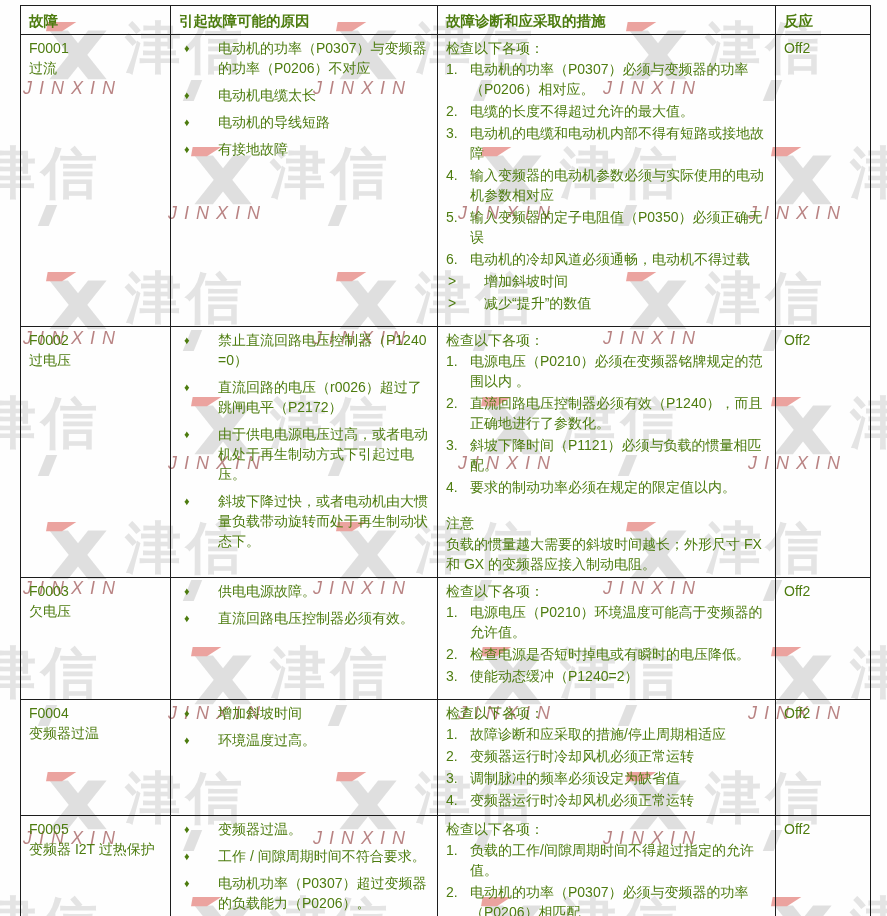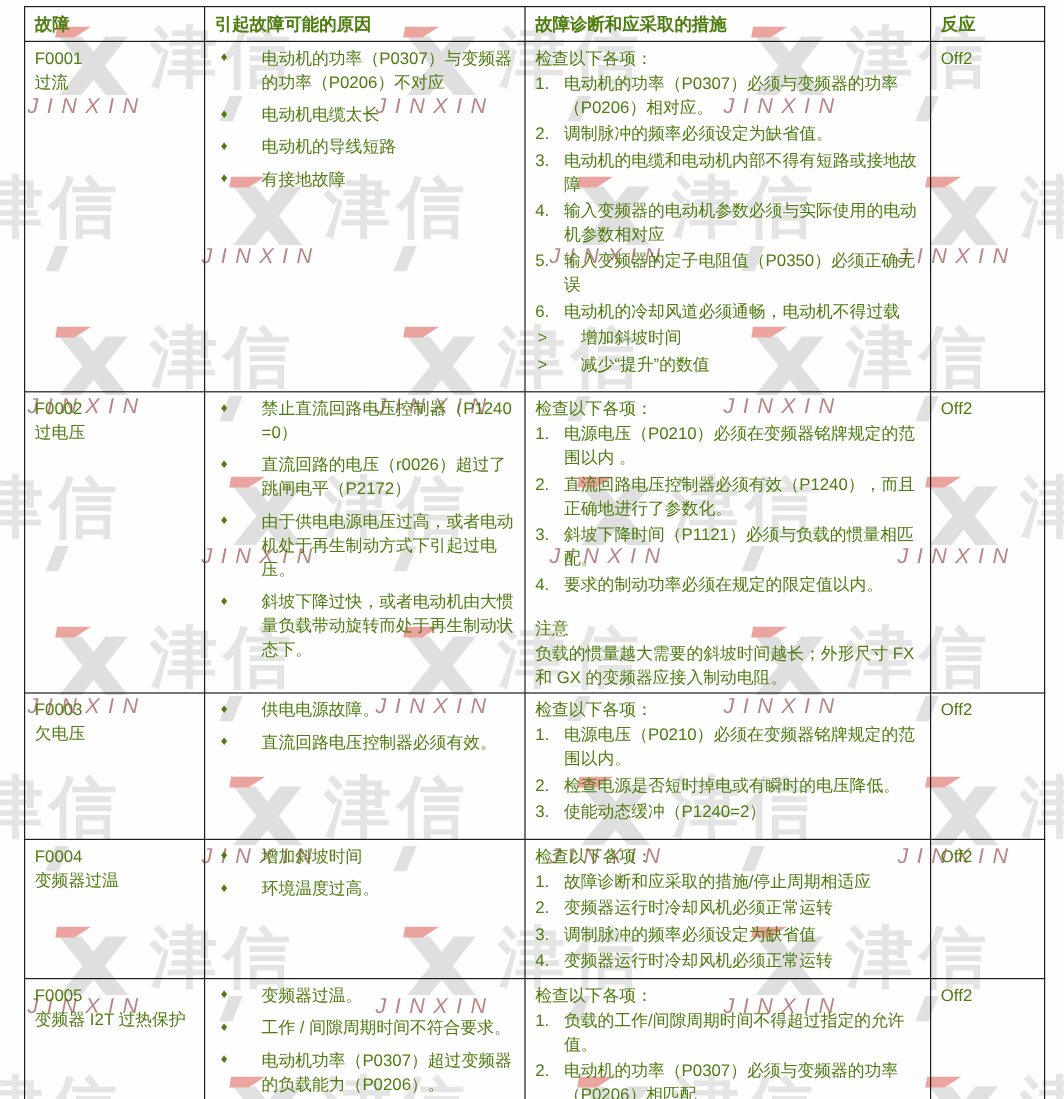--- a/index.html
+++ b/index.html
@@ -335,21 +335,21 @@
           </td>
           <td>
             <div class="diag-intro">检查以下各项：</div>
             <ol class="diag-ol">
               <li>
                 <span class="num">1.</span>
                 <span class="itx">电动机的功率（P0307）必须与变频器的功率（P0206）相对应。</span>
               </li>
               <li>
                 <span class="num">2.</span>
-                <span class="itx">调制脉冲的频率必须设定为缺省值。</span>
+                <span class="itx">电缆的长度不得超过允许的最大值。</span>
               </li>
               <li>
                 <span class="num">3.</span>
                 <span class="itx">电动机的电缆和电动机内部不得有短路或接地故障</span>
               </li>
               <li>
                 <span class="num">4.</span>
                 <span class="itx">输入变频器的电动机参数必须与实际使用的电动机参数相对应</span>
               </li>
               <li>
@@ -433,21 +433,21 @@
             <div class="cause">
               <span class="blt">♦</span>
               <span class="ct">直流回路电压控制器必须有效。</span>
             </div>
           </td>
           <td>
             <div class="diag-intro">检查以下各项：</div>
             <ol class="diag-ol">
               <li>
                 <span class="num">1.</span>
-                <span class="itx">电源电压（P0210）必须在变频器铭牌规定的范围以内。</span>
+                <span class="itx">电源电压（P0210）环境温度可能高于变频器的允许值。</span>
               </li>
               <li>
                 <span class="num">2.</span>
                 <span class="itx">检查电源是否短时掉电或有瞬时的电压降低。</span>
               </li>
               <li>
                 <span class="num">3.</span>
                 <span class="itx">使能动态缓冲（P1240=2）</span>
               </li>
             </ol>

